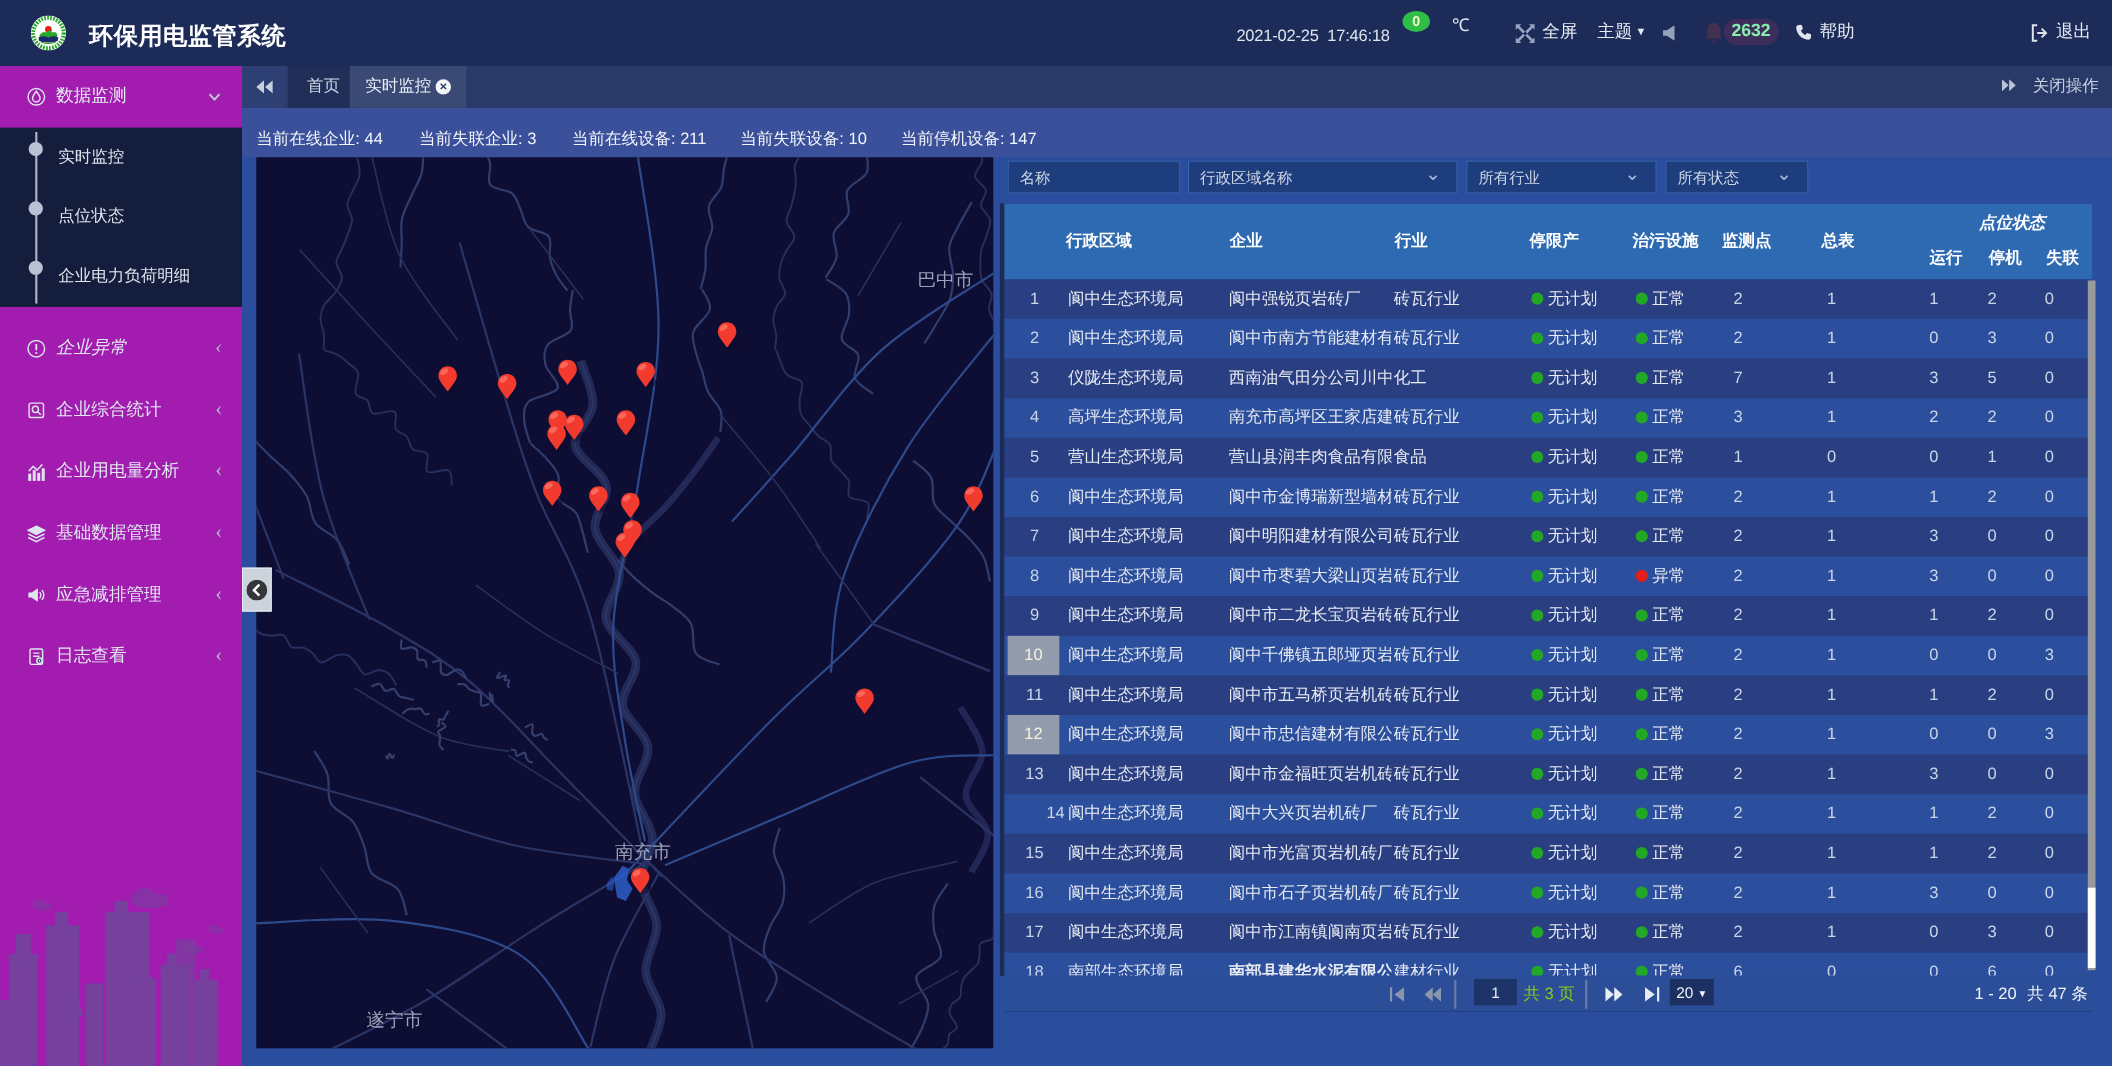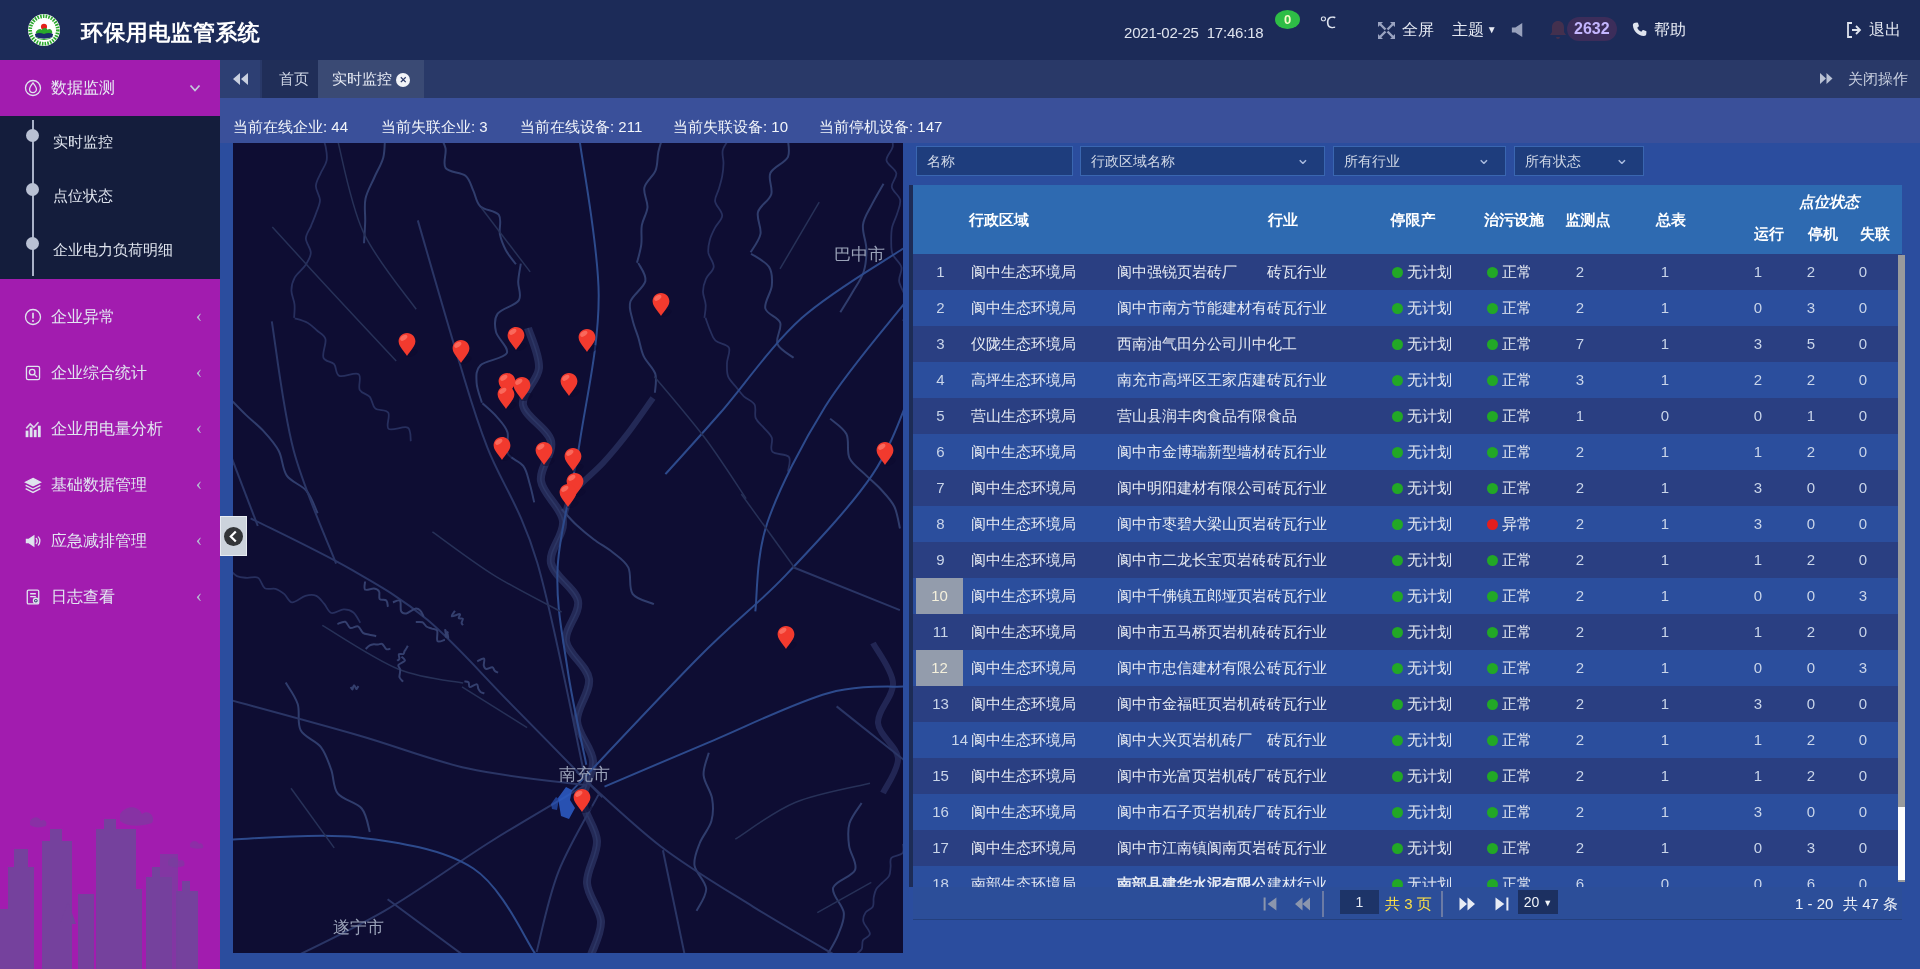--- a/index.html
+++ b/index.html
@@ -75,21 +75,21 @@
     </svg>
   <div class="hr-item" style="left:1402px;color:#e6eaf3;">全屏</div>
   <div class="hr-item" style="left:1452px;color:#e6eaf3;">主题<span style="font-size:10px;vertical-align:2px;">&nbsp;▼</span></div>
   <svg style="position:absolute;left:1511px;top:23px;" width="13" height="14" viewBox="0 0 15 16" fill="#98a1bc">
       <path d="M1 5h4l8-5v16l-8-5H1z"></path>
     </svg>
   <svg style="position:absolute;left:1549px;top:20px;" width="18" height="20" viewBox="0 0 18 20" fill="#43304e">
       <path d="M9 1c3.5 0 6 2.6 6 6v5l2 3H1l2-3V7c0-3.4 2.5-6 6-6z"></path>
       <path d="M7 17h4a2 2 0 0 1-4 0z"></path>
     </svg>
-  <div style="position:absolute;left:1567px;top:17px;min-width:40px;height:24px;border-radius:12px;background:rgba(155,52,96,.25);color:#c4b5fd;font-size:16px;font-weight:bold;text-align:center;line-height:24px;padding:0 7px;">2632</div>
+  <div style="position:absolute;left:1567px;top:17px;min-width:40px;height:24px;border-radius:12px;background:rgba(155,52,96,.25);color:#86efac;font-size:16px;font-weight:bold;text-align:center;line-height:24px;padding:0 7px;">2632</div>
   <svg style="position:absolute;left:1632px;top:22px;" width="15" height="15" viewBox="0 0 17 17" fill="#dfe4ee">
       <path d="M3.6.8 5.9.6c.4 0 .8.2.9.6l1 3c.1.4 0 .8-.3 1L5.9 6.5c.9 2 2.6 3.7 4.6 4.6l1.3-1.6c.2-.3.6-.4 1-.3l3 1c.4.1.6.5.6.9l-.2 2.3c0 1.5-1.3 2.7-2.8 2.6C6.7 15.4 1.6 10.3 1 3.6.9 2.1 2.1.8 3.6.8z"></path>
     </svg>
   <div class="hr-item" style="left:1654px;color:#e6eaf3;">帮助</div>
   <svg style="position:absolute;left:1845px;top:21px;" width="18" height="18" viewBox="0 0 18 18" fill="none" stroke="#dfe4ee" stroke-width="1.8">
       <path d="M7 2H3v14h4M11 5l4 4-4 4M15 9H7"></path>
     </svg>
   <div class="hr-item" style="left:1869px;color:#e6eaf3;">退出</div>
 </div>
 <div id="sidebar">
@@ -105,21 +105,21 @@
   </div>
   <div class="submenu">
     <div style="position:absolute;left:31.5px;top:4px;width:2px;height:156px;background:#a9b2c8;"></div>
     <div style="position:absolute;left:26px;top:13px;width:13px;height:13px;border-radius:50%;background:#b9c1d4;"></div>
     <div style="position:absolute;left:26px;top:67px;width:13px;height:13px;border-radius:50%;background:#b9c1d4;"></div>
     <div style="position:absolute;left:26px;top:121px;width:13px;height:13px;border-radius:50%;background:#b9c1d4;"></div>
     <div class="subitem" style="top:17px;">实时监控</div>
     <div class="subitem" style="top:71px;">点位状态</div>
     <div class="subitem" style="top:125px;">企业电力负荷明细</div>
   </div>
-  <div class="menu-item" style="margin-top:10px;">
+  <div class="menu-item" style="margin-top:10px;font-style:italic;">
     <svg class="mi-icon" viewBox="0 0 22 22" fill="none" stroke="#dfe4ee" stroke-width="1.6">
         <circle cx="11" cy="11" r="9.2"></circle>
         <path d="M11 5.8v7" stroke-width="2"></path>
         <circle cx="11" cy="15.8" r="1.2" fill="#dfe4ee" stroke="none"></circle>
       </svg>
     <span class="mi-txt">企业异常</span>
       <span class="chev">‹</span>
   </div>
   <div class="menu-item">
     <svg class="mi-icon" viewBox="0 0 22 22" fill="none" stroke="#dfe4ee" stroke-width="1.6">
@@ -377,20 +377,21 @@
       <path d="M11.8 4.5 6.8 9.5l5 5" stroke="#fff" stroke-width="2.2" fill="none"></path>
     </svg></div>
 <div id="rpanel">
   <div class="finput" style="left:3px;width:157px;">名称</div>
   <div class="finput" style="left:167px;width:245px;">行政区域名称<span class="caret">⌄</span></div>
   <div class="finput" style="left:420px;width:173px;">所有行业<span class="caret">⌄</span></div>
   <div class="finput" style="left:601px;width:130px;">所有状态<span class="caret">⌄</span></div>
   <div id="tbl">
     <div id="thead">
       <div class="th" style="left:26px;top:0;width:120px;line-height:69px;">行政区域</div>
+      <div class="th" style="left:160px;top:0;width:120px;line-height:69px;">企业</div>
       <div class="th" style="left:310px;top:0;width:120px;line-height:69px;">行业</div>
       <div class="th" style="left:440px;top:0;width:120px;line-height:69px;">停限产</div>
       <div class="th" style="left:541px;top:0;width:120px;line-height:69px;">治污设施</div>
       <div class="th" style="left:615px;top:0;width:120px;line-height:69px;">监测点</div>
       <div class="th" style="left:698px;top:0;width:120px;line-height:69px;">总表</div>
       <div class="th" style="left:856px;top:8px;width:120px;font-style:italic;">点位状态</div>
       <div class="th" style="left:822px;top:40px;width:68px;">运行</div>
       <div class="th" style="left:876px;top:40px;width:68px;">停机</div>
       <div class="th" style="left:928px;top:40px;width:68px;">失联</div>
     </div>
@@ -631,21 +632,21 @@
   </div>
   <div id="pager">
     <svg style="position:absolute;left:350px;top:10px;" width="14" height="14" viewBox="0 0 14 14" fill="#8b96ad">
         <path d="M2.6 0.5v13H0.6V0.5zM13.4 0.5 4.6 7l8.8 6.5z"></path>
       </svg>
     <svg style="position:absolute;left:382px;top:10px;" width="15" height="14" viewBox="0 0 15 14" fill="#8b96ad">
         <path d="M7.5 0.5 0 7l7.5 6.5zM15 0.5 7.5 7 15 13.5z"></path>
       </svg>
     <div style="position:absolute;left:409px;top:4px;width:1.5px;height:26px;background:#6b7ba5;"></div>
     <span style="position:absolute;left:427px;top:3px;width:39px;height:24px;background:#1d3468;color:#e8ecf5;text-align:center;line-height:24px;font-size:14px;">1</span>
-    <span style="position:absolute;left:472px;color:#fde047;">共 3 页</span>
+    <span style="position:absolute;left:472px;color:#84cc16;">共 3 页</span>
     <div style="position:absolute;left:528px;top:4px;width:1.5px;height:26px;background:#6b7ba5;"></div>
     <svg style="position:absolute;left:546px;top:10px;" width="16" height="14" viewBox="0 0 16 14" fill="#e8ecf5">
         <path d="M0.5 0.5 8 7l-7.5 6.5zM8.5 0.5 16 7l-7.5 6.5z"></path>
       </svg>
     <svg style="position:absolute;left:582px;top:10px;" width="14" height="14" viewBox="0 0 14 14" fill="#e8ecf5">
         <path d="M0.5 0.5 9.3 7 0.5 13.5zM11.4 0.5h2v13h-2z"></path>
       </svg>
     <span style="position:absolute;left:605px;top:3px;width:40px;height:24px;background:#1c3061;color:#f0f3f8;text-align:center;line-height:24px;font-size:14px;">20 <span style="font-size:9px;vertical-align:1px;">▼</span></span>
     <span style="position:absolute;left:882px;color:#eef1f7;">1 - 20</span>
     <span style="position:absolute;left:930px;color:#eef1f7;">共 47 条</span>

